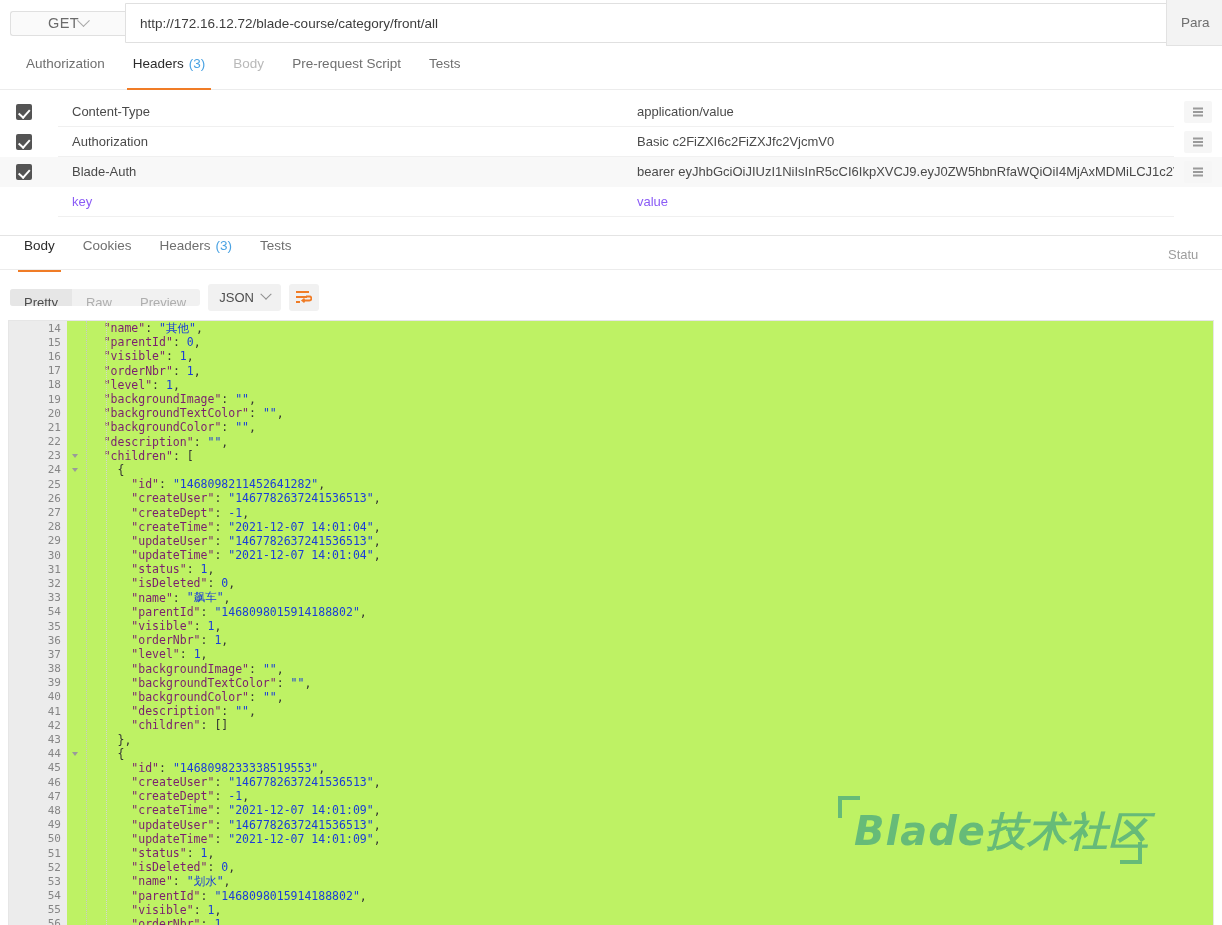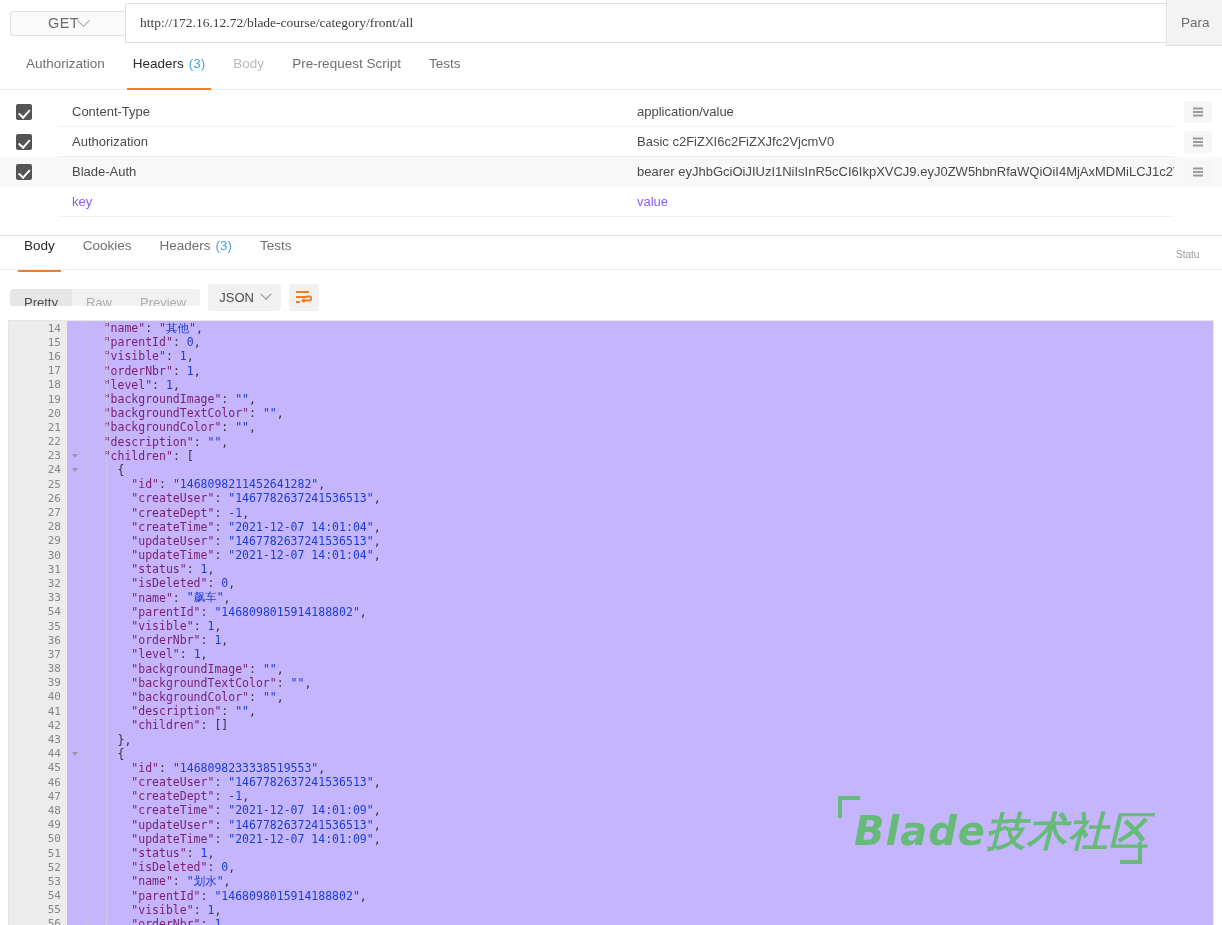--- a/index.html
+++ b/index.html
@@ -51,21 +51,21 @@
     width: 9px; height: 9px;
     border-right: 1.4px solid #a8a8a8;
     border-bottom: 1.4px solid #a8a8a8;
     transform: rotate(45deg) translate(-2px,-2px);
   }
   .url-input {
     width: 1051px; height: 40px;
     border: 1px solid #e0e0e0;
     border-radius: 0 3px 3px 0;
     background: #ffffff;
-    font-family: Liberation Serif, serif;
+    font-family: Liberation Sans, sans-serif;
     font-size: 13.5px;
     color: #3d3d3d;
     padding: 0 14px;
     outline: none;
   }
   .params-btn {
     position: absolute;
     right: 0; top: 0;
     width: 56px; height: 46px;
     background: #f3f3f3;
@@ -192,25 +192,25 @@
     position: absolute;
     left: 0; top: 238px;
     width: 1222px; height: 32px;
     display: flex;
     align-items: flex-start;
     padding-left: 10px;
     border-bottom: 1px solid #ececec;
   }
   .status-area {
     position: absolute;
-    right: 0; top: 238px;
+    right: 8px; top: 238px;
     width: 46px; height: 32px;
     display: flex;
     align-items: center;
-    font-size: 10px;
+    font-size: 13px;
     color: #9d9d9d;
     overflow: hidden;
     white-space: nowrap;
   }
 
   
   .fmt-bar {
     position: absolute;
     left: 0; top: 278px;
     width: 1222px; height: 38px;
@@ -261,21 +261,21 @@
     align-items: center;
     justify-content: center;
     cursor: pointer;
   }
 
   
   .code-wrap {
     position: absolute;
     left: 8px; top: 320px;
     width: 1206px; height: 605px;
-    background: #c4b5fd;
+    background: #bef264;
     border: 1px solid #e6e6e6;
     border-bottom: none;
     overflow: hidden;
   }
   .gutter {
     position: absolute;
     left: 0; top: 0;
     width: 58px; height: 100%;
     background: #ececec;
   }

